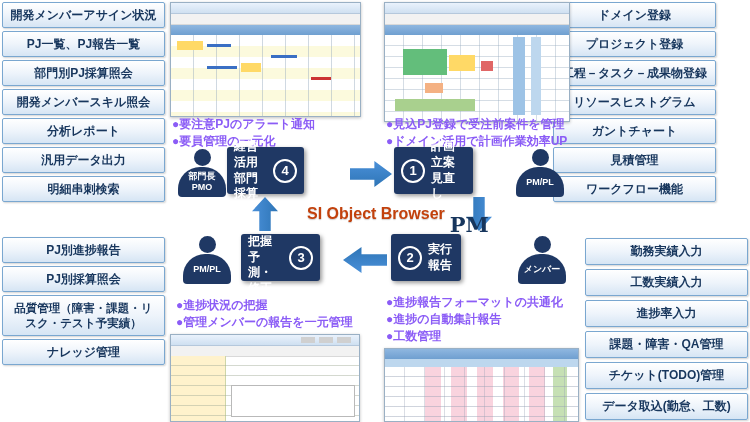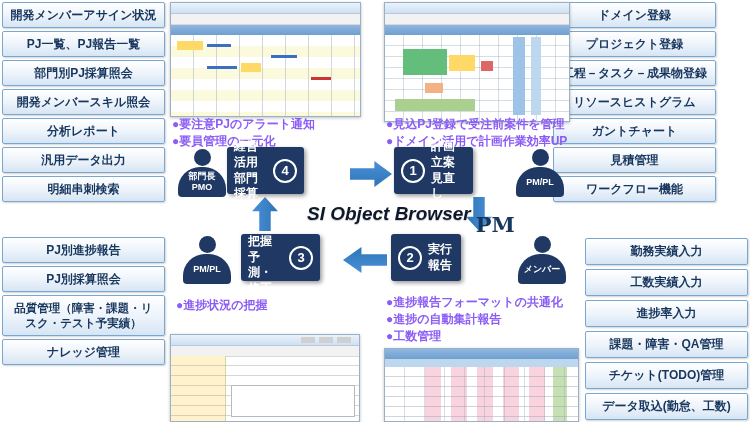--- a/index.html
+++ b/index.html
@@ -63,21 +63,21 @@
   }
   .plabel{color:#fff;font-size:9px;font-weight:bold;line-height:1.2;white-space:pre-line;}
   
   .logo{position:absolute;display:flex;align-items:center;gap:5px;}
   .globe{
     width:24px;height:24px;border-radius:50%;
     background:radial-gradient(circle at 35% 30%,#d8ecff,#7db4e8 40%,#1b5fad 75%,#123f77);
     box-shadow:0 1px 2px rgba(0,0,0,.35);
   }
   .brand{
-    font-size:19px;font-weight:bold;font-style:italic;color:#0f172a;
+    font-size:16px;font-weight:bold;color:#c2410c;
     text-shadow:0 0 2px #fff,0 1px 1px rgba(0,0,0,.25);white-space:nowrap;
   }
   .product{
     font-family:"DejaVu Serif","Liberation Serif",serif;
     font-size:21px;font-weight:bold;color:#17365d;line-height:1;margin-top:20px;
   }
   
   .callout{position:absolute;color:#8b5cf6;font-weight:bold;font-size:12px;line-height:17px;}
 </style>
 </head>
@@ -171,20 +171,21 @@
   <div class="callout" style="left:172px;top:116px">
     <div>●要注意PJのアラート通知</div>
     <div>●要員管理の一元化</div>
   </div>
   <div class="callout" style="left:386px;top:116px">
     <div>●見込PJ登録で受注前案件を管理</div>
     <div>●ドメイン活用で計画作業効率UP</div>
   </div>
   <div class="callout" style="left:176px;top:297px">
     <div>●進捗状況の把握</div>
+    <div>●管理メンバーの報告を一元管理</div>
   </div>
   <div class="callout" style="left:386px;top:294px">
     <div>●進捗報告フォーマットの共通化</div>
     <div>●進捗の自動集計報告</div>
     <div>●工数管理</div>
   </div>
 
   <div class="cycbox num-right" style="left:227px;top:147px;width:77px;height:47px">
     <span class="ctext">経営活用
 部門採算</span>

